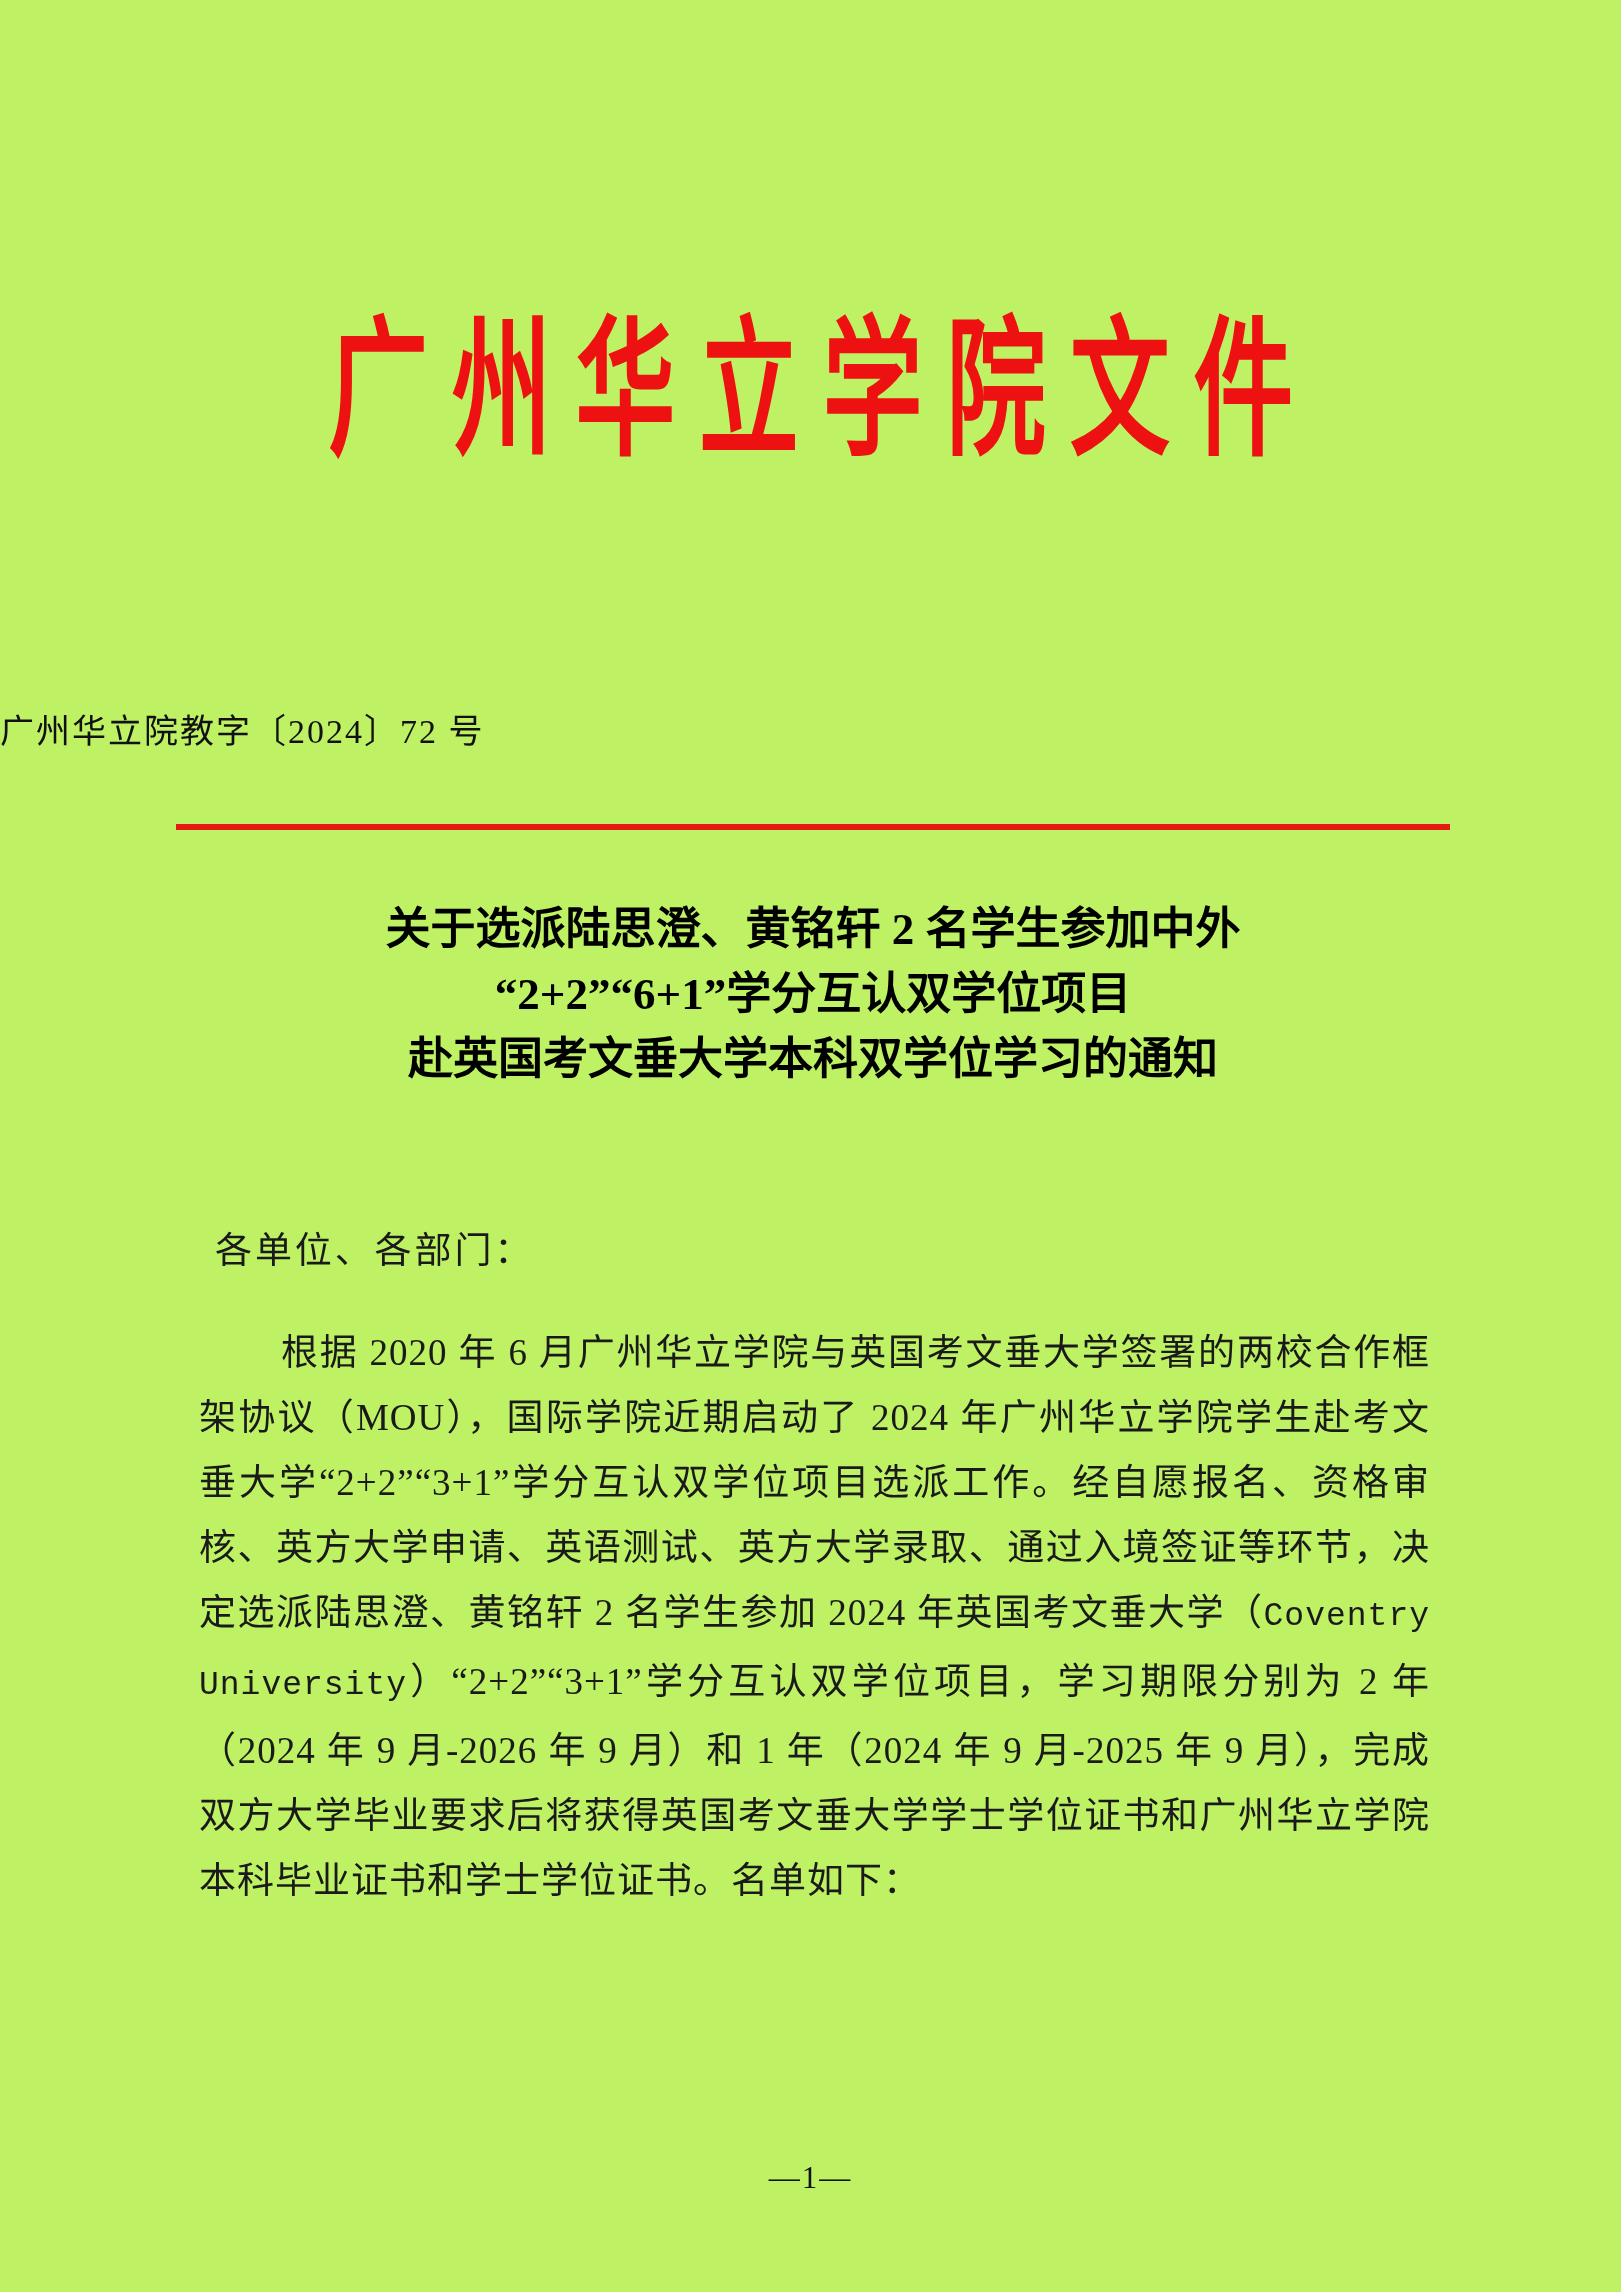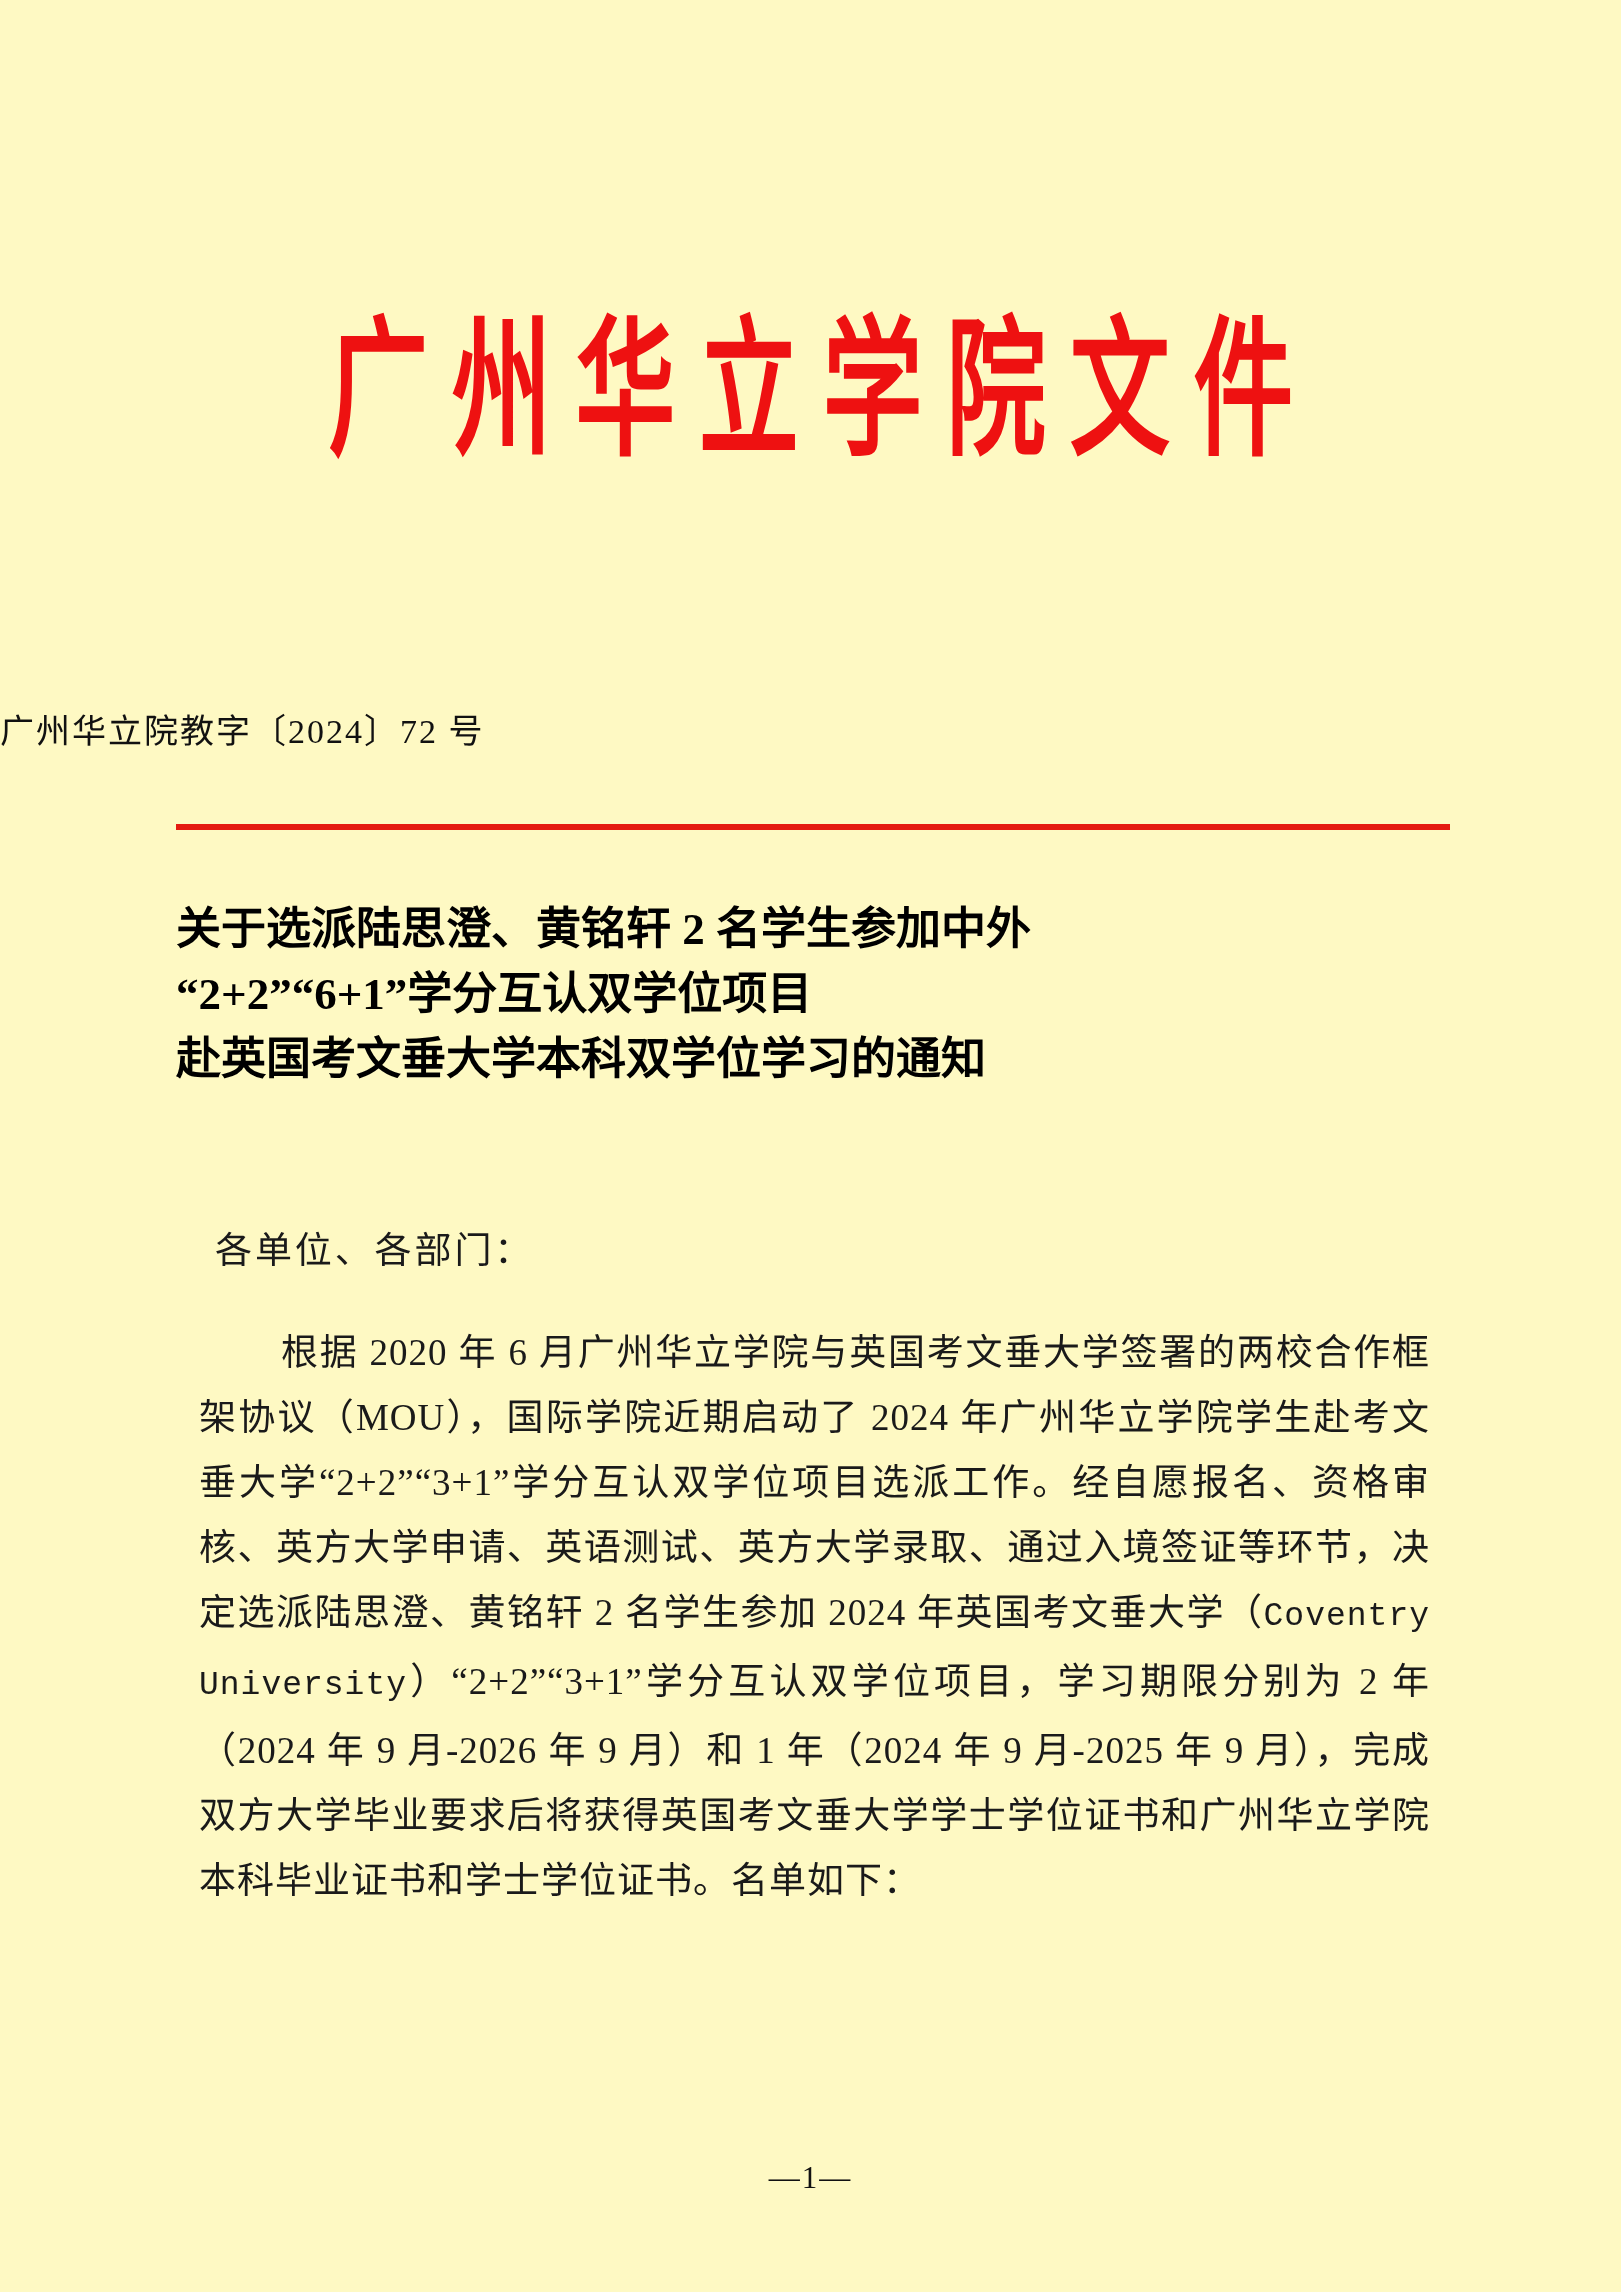--- a/index.html
+++ b/index.html
@@ -6,21 +6,21 @@
   html, body {
     margin: 0;
     padding: 0;
     background: #ffffff;
   }
 
   .page {
     position: relative;
     width: 1621px;
     height: 2293px;
-    background: #fef9c3;
+    background: #bef264;
     margin: 0 auto;
     overflow: hidden;
     font-family: "Liberation Serif", "DejaVu Serif", serif;
   }
 
   
   .letterhead {
     position: absolute;
     left: 0;
     right: 0;
@@ -67,21 +67,21 @@
     height: 5.9px;
     background: #e41b10;
   }
 
   
   .doc-title {
     position: absolute;
     left: 176px;
     width: 1274px;
     top: 897px;
-    text-align: left;
+    text-align: center;
     font-family: "Liberation Serif", "DejaVu Serif", serif;
     font-weight: 700;
     color: #000000;
     font-size: 45px;
     line-height: 65px;
   }
 
   .doc-title .tline {
     display: block;
     white-space: nowrap;

